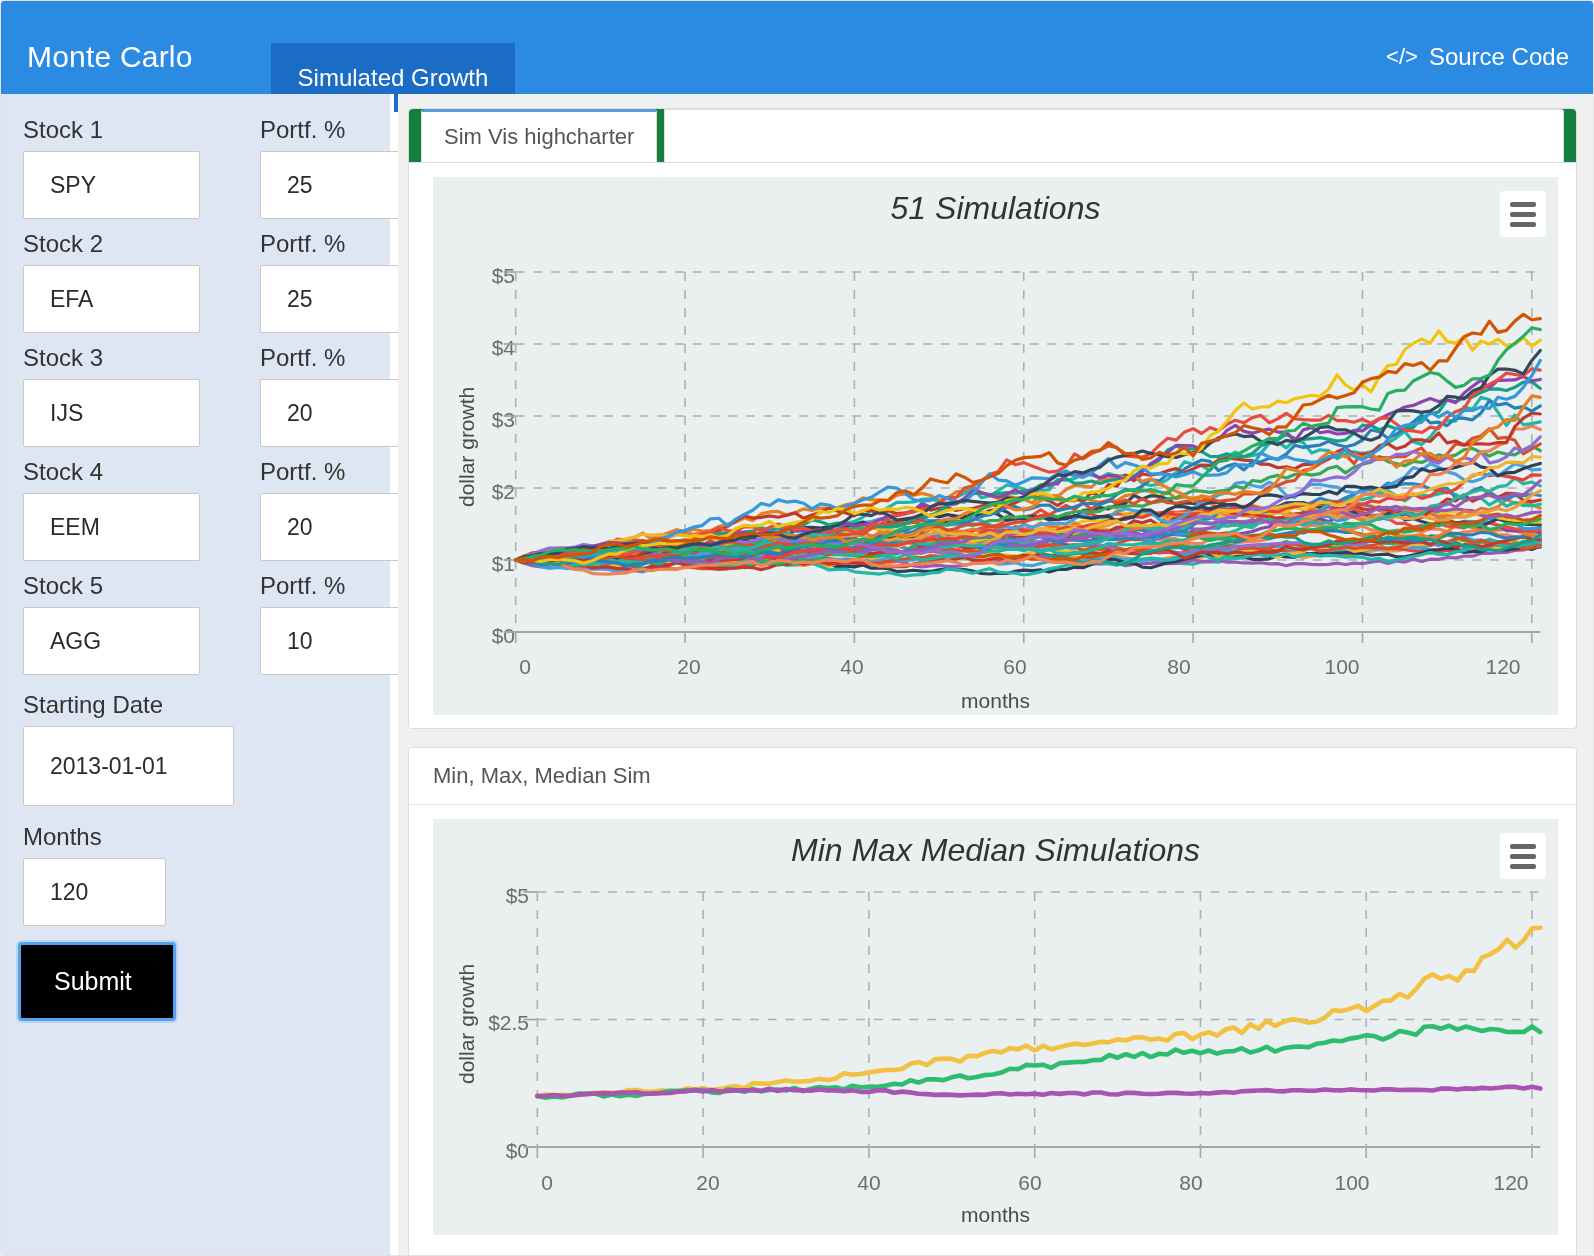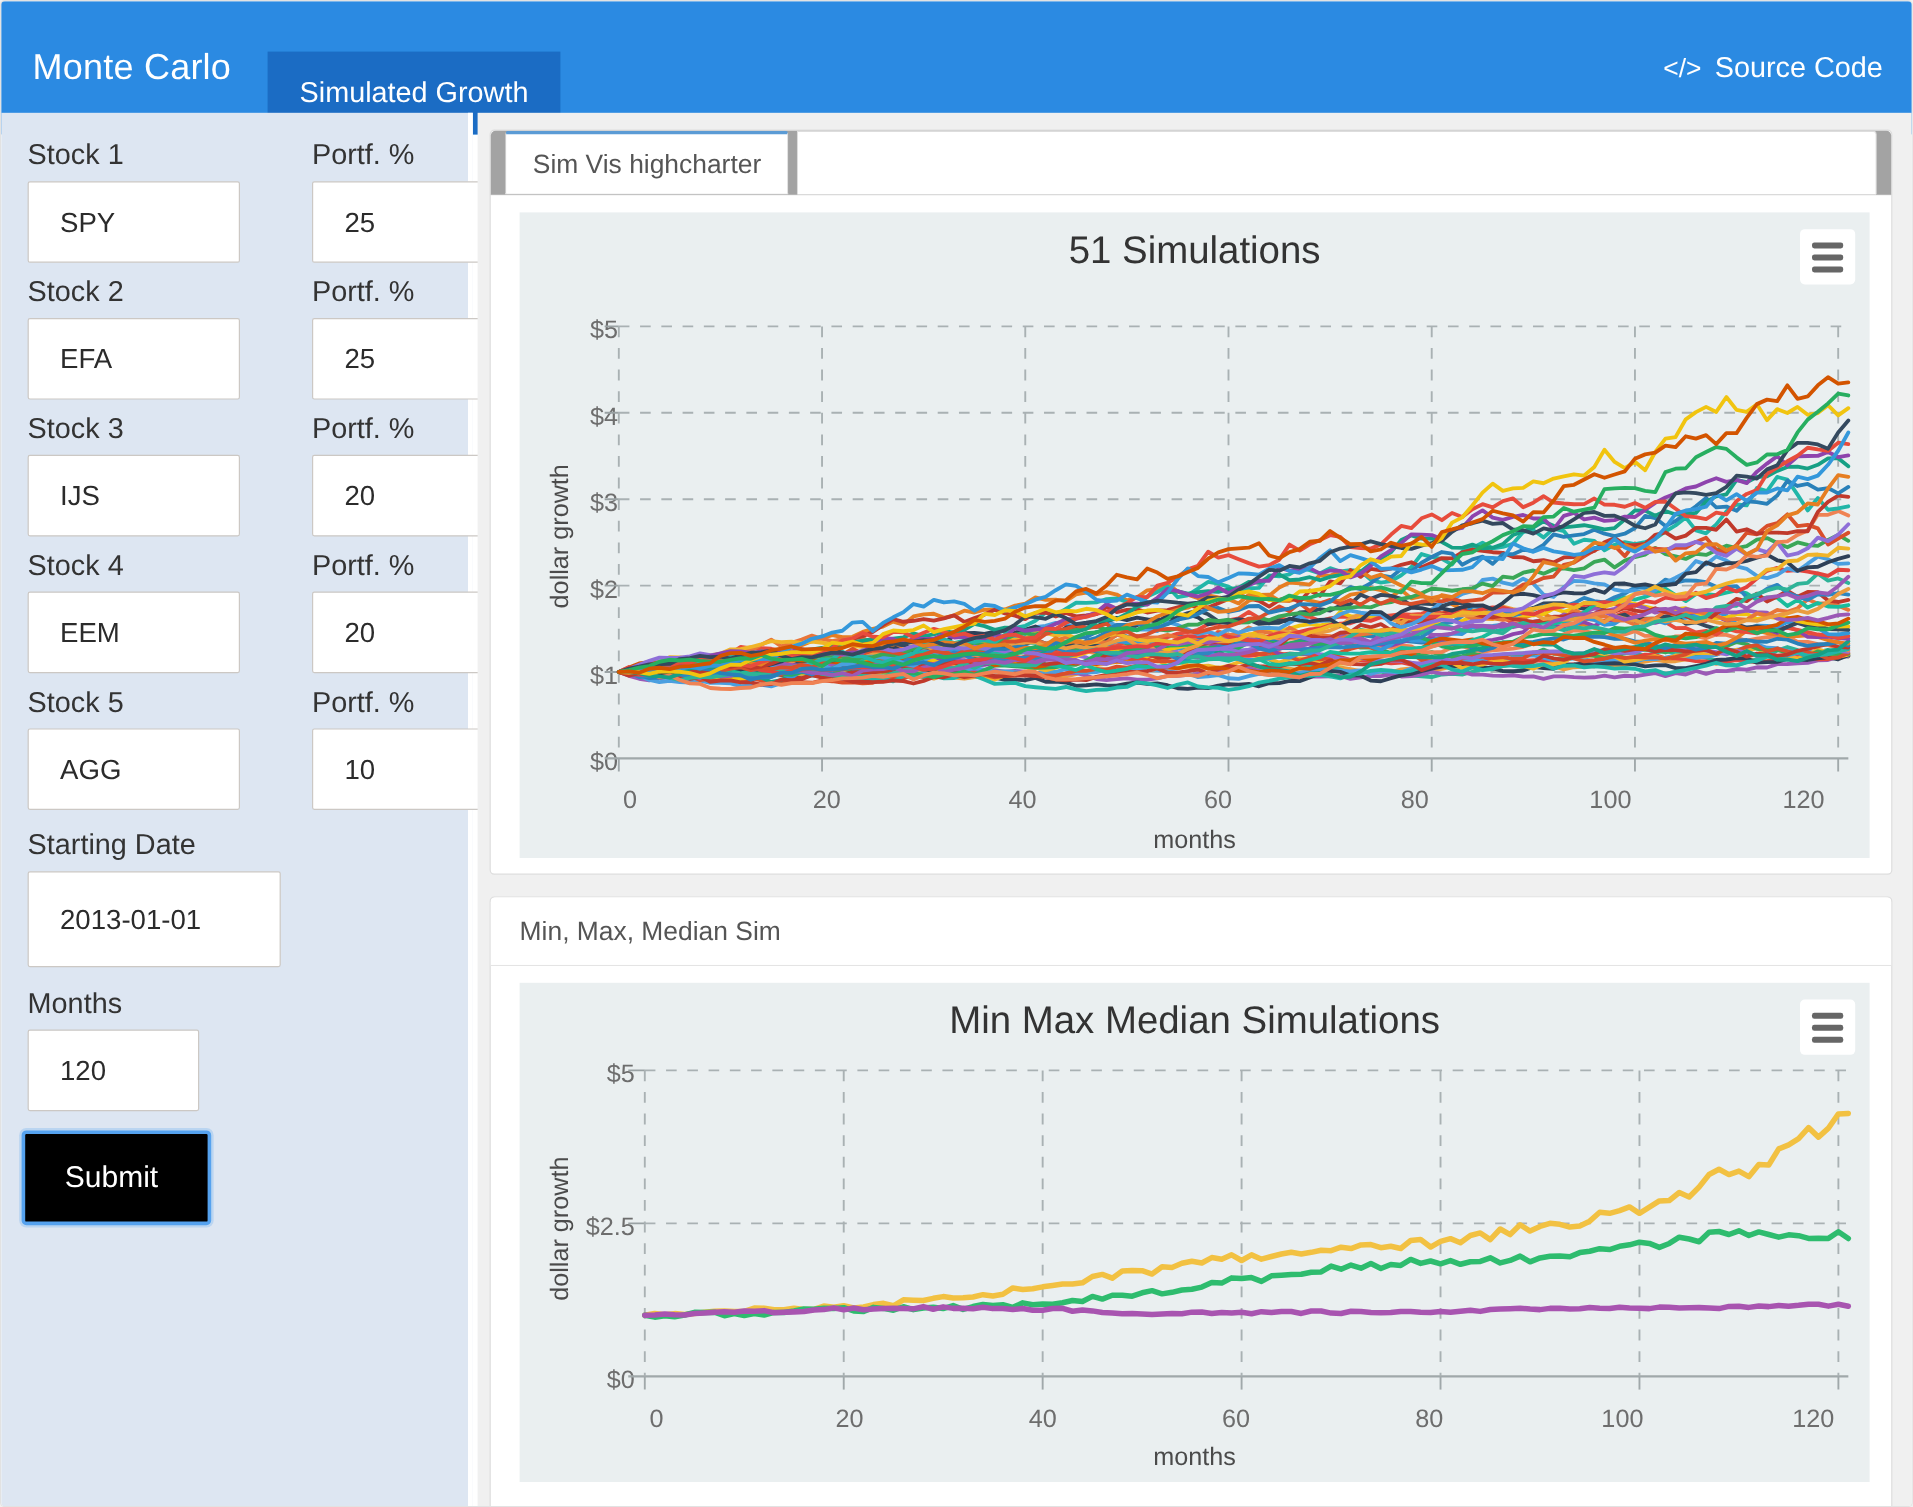--- a/index.html
+++ b/index.html
@@ -15,21 +15,21 @@
     box-sizing:border-box;
     border:1px solid #e2e2e2;
     border-radius:4px;
     overflow:hidden;
   }
 
   
   .navbar{
     position:absolute;left:0;top:0;width:1594px;height:111px;
     background:#2b8ae2;
-    display:flex;align-items:stretch;
+    display:flex;align-items:stretch;gap:48px;
   }
   .brand{
     display:flex;align-items:center;
     padding:0 30px 0 26px;
     color:#ffffff;font-size:30px;font-weight:400;
     letter-spacing:0.2px;
     white-space:nowrap;
   }
   .nav-tab{
     display:flex;align-items:center;
@@ -123,21 +123,21 @@
     box-sizing:border-box;
     position:relative;
   }
   .panel-1{height:621px;margin-bottom:18px;}
   .panel-2{height:519px;}
 
   
   .tabstrip{
     height:53px;position:relative;
     border-bottom:1px solid #dddddd;
-    background:#a3a3a3;
+    background:#15803d;
     border-radius:4px 4px 0 0;
   }
   .tab-active{
     position:absolute;left:12px;top:0;
     height:53px;
     box-sizing:border-box;
     padding:0 22px;
     background:#ffffff;
     border:1px solid #dddddd;
     border-bottom:1px solid #ffffff;
@@ -174,20 +174,21 @@
     background:#eaeff0;
     box-sizing:border-box;
   }
   .chart-1{height:538px;}
   .chart-2{height:416px;}
   .chart-title{
     position:absolute;left:0;right:0;top:13px;
     text-align:center;
     font-size:32px;color:#333333;
     font-weight:400;
+    font-style:italic;
   }
   .ctx-menu{
     position:absolute;right:12px;top:14px;
     width:46px;height:46px;
     background:#ffffff;border-radius:4px;
     display:flex;flex-direction:column;
     align-items:center;justify-content:center;
     cursor:pointer;
   }
   .ctx-menu span{

